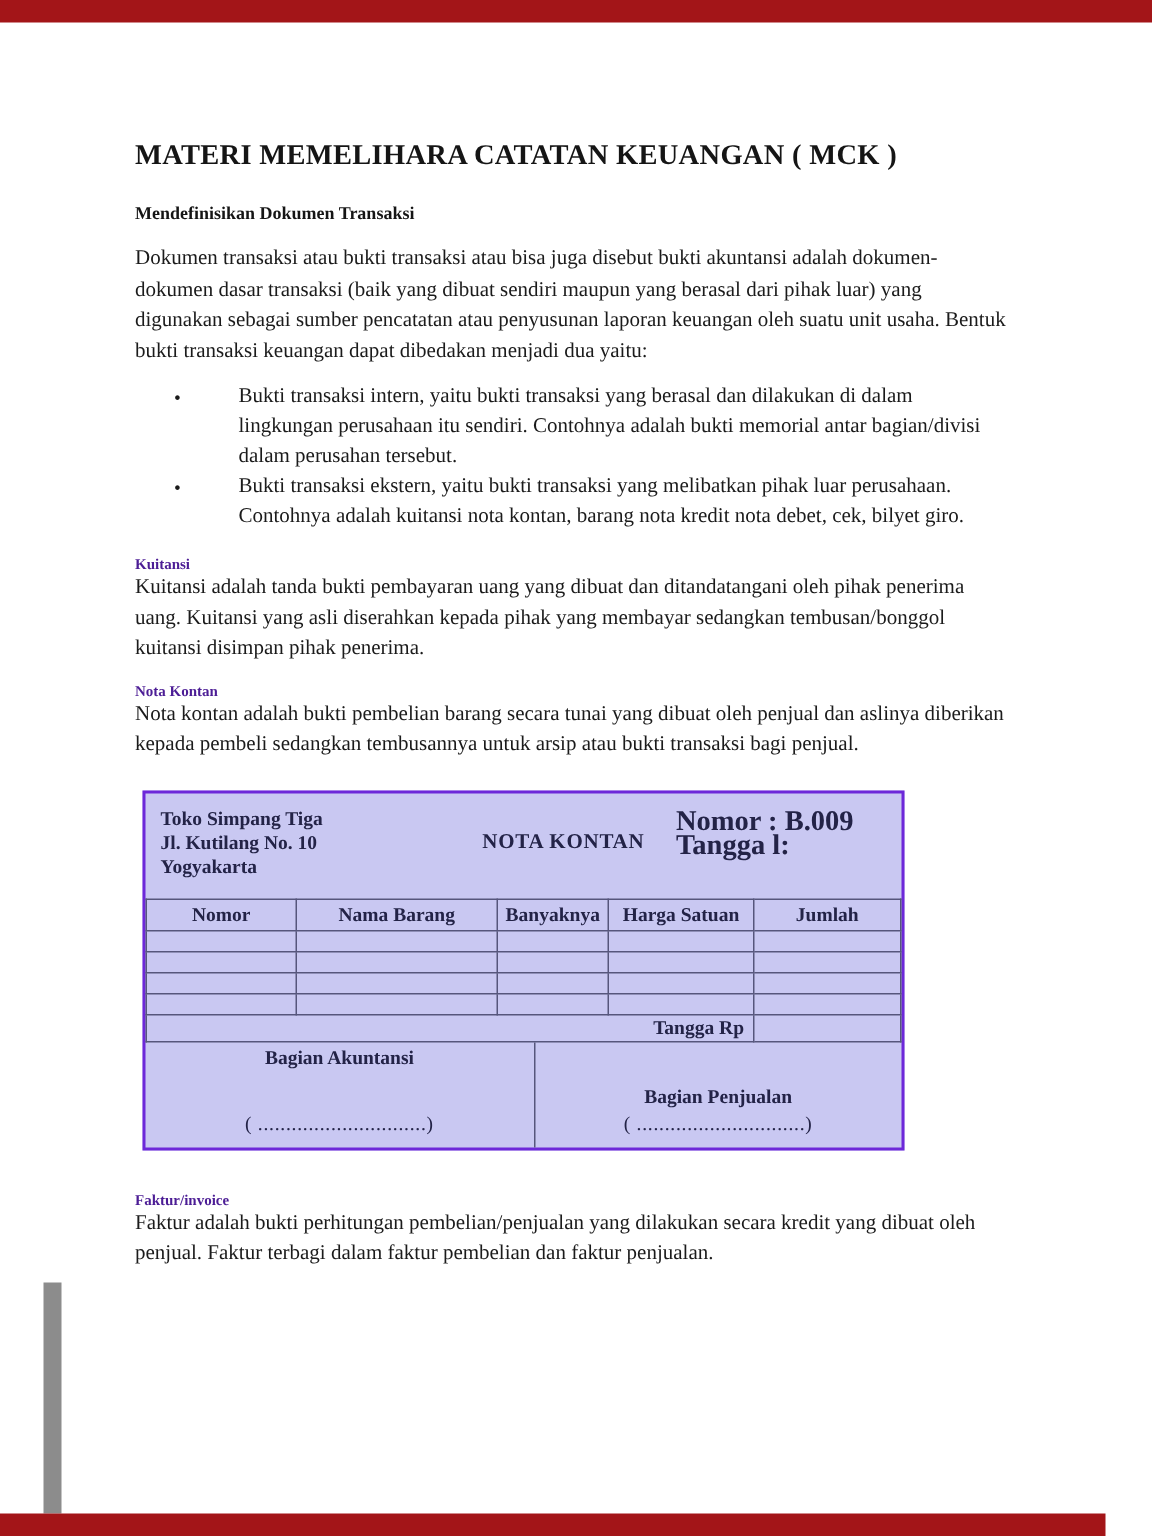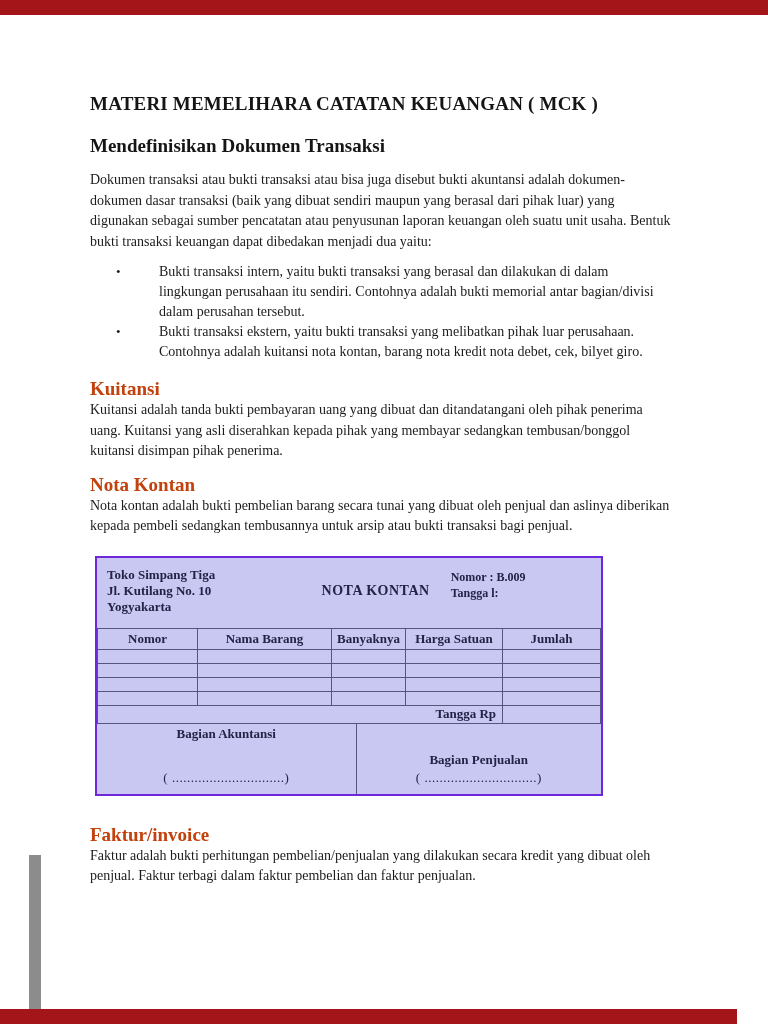--- a/index.html
+++ b/index.html
@@ -24,24 +24,24 @@
     background: #8c8c8c;
   }
   .content {
     position: absolute; left: 90px; top: 0; width: 582px;
   }
   h1.doc-title {
     font-size: 19px; font-weight: bold; margin: 93px 0 0 0;
     letter-spacing: 0.2px; color: #151515;
   }
   h2.doc-heading {
-    font-size: 19px; font-weight: bold; margin: 20px 0 0 0; color: #151515;
+    font-size: 12px; font-weight: bold; margin: 20px 0 0 0; color: #151515;
   }
   h3.sub-heading {
-    font-size: 19px; font-weight: bold; margin: 12px 0 0 0; color: #c2410c;
+    font-size: 10px; font-weight: bold; margin: 12px 0 0 0; color: #4c1d95;
   }
   p.body-text {
     font-size: 14px; line-height: 20.5px; margin: 13px 0 0 0;
   }
   p.tight { margin-top: 0; }
   .bullet-list { margin-top: 10px; }
   .bullet-item { display: flex; font-size: 14px; line-height: 20px; }
   .bullet-item .bullet {
     width: 27px; padding-left: 26px; flex: none; font-size: 13px;
   }
@@ -54,21 +54,21 @@
     border: 2px solid #6d28d9;
     box-sizing: border-box;
     color: #232347;
   }
   .form-header { display: flex; padding: 9px 10px 6px 10px; height: 55px; }
   .store-info { width: 40%; font-size: 13px; font-weight: bold; line-height: 16px; }
   .form-title {
     width: 31%; text-align: center; font-size: 14px; font-weight: bold;
     padding-top: 16px; letter-spacing: 0.5px;
   }
-  .form-meta { width: 29%; font-size: 12px; font-weight: bold; line-height: 16px; padding-top: 2px; }
+  .form-meta { width: 29%; font-size: 19px; font-weight: bold; line-height: 16px; padding-top: 2px; }
   table.nota-table {
     border-collapse: collapse; width: 100%; table-layout: fixed;
     font-size: 13px;
   }
   table.nota-table th, table.nota-table td {
     border: 1px solid #56567c; padding: 0 4px;
   }
   table.nota-table th { font-weight: bold; height: 20px; text-align: center; }
   table.nota-table td.empty-cell { height: 13px; }
   table.nota-table td.total-label-cell {

